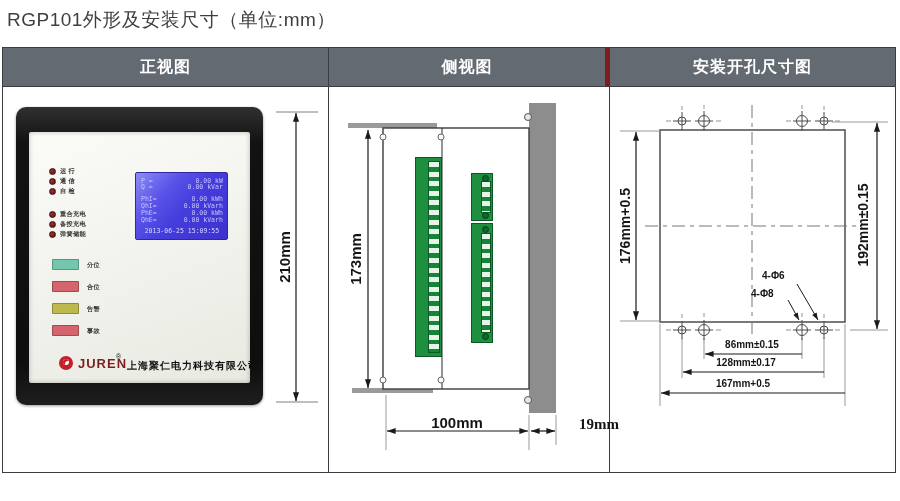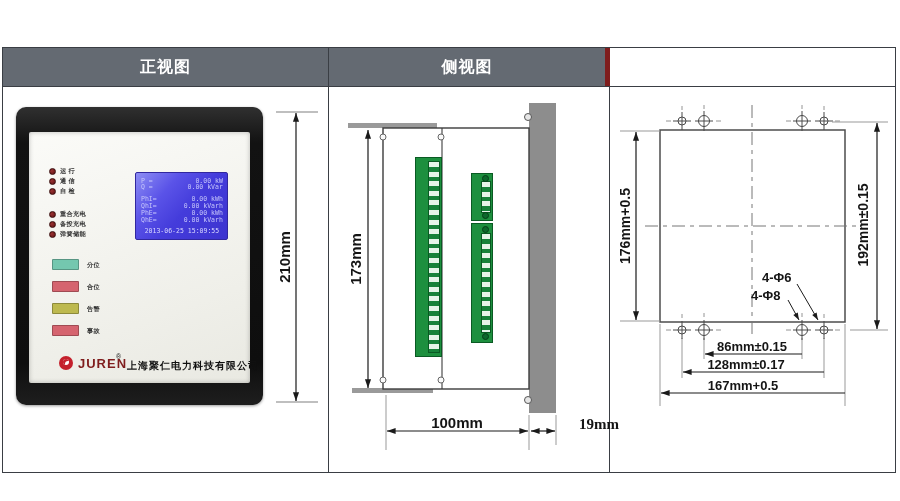--- a/index.html
+++ b/index.html
@@ -19,21 +19,21 @@
   .hc2{width:281px;border-right:5px solid #7f1d1d;}
   .hc3{flex:1;}
   .body-row{display:flex;height:385px;}
   .body-cell{box-sizing:border-box;}
   .bc1{width:326px;border-right:1px solid #3a3e44;}
   .bc2{width:281px;border-right:1px solid #3a3e44;}
   .bc3{flex:1;}
 
   
   .dim{font-size:15px;font-weight:600;color:#151515;white-space:nowrap;}
-  .dim-sm{font-size:13px;font-weight:600;color:#151515;white-space:nowrap;}
+  .dim-sm{font-size:10px;font-weight:600;color:#151515;white-space:nowrap;}
   .vrot{transform:translate(-50%,-50%) rotate(-90deg);}
   .hctr{transform:translate(-50%,0);}
 
   
   #device-frame{left:16px;top:107px;width:247px;height:298px;border-radius:10px;
      background:linear-gradient(180deg,#303030 0%,#121212 12%,#0e0e0e 86%,#1e1e1e 100%);
      box-shadow:0 1px 3px rgba(0,0,0,.4);}
   #device-face{left:29px;top:132px;width:221px;height:251px;border-radius:2px;
      background:linear-gradient(160deg,#fbfbf8 0%,#efefe9 70%,#e9e9e2 100%);
      box-shadow:inset 0 0 5px rgba(0,0,0,.25);}
@@ -83,25 +83,27 @@
      border:1px solid #0a5a23;}
   .tscrew{position:absolute;width:5px;height:5px;border-radius:50%;background:#0d682c;border:1px solid #063f18;}
 
   svg{pointer-events:none;}
 </style>
 </head>
 <body>
 
 <div id="stage">
 
+  <div class="abs" id="page-title">RGP101外形及安装尺寸（单位:mm）</div>
 
   <div class="abs" id="view-table">
     <div class="hdr-row">
       <div class="hdr-cell hc1">正视图</div>
       <div class="hdr-cell hc2">侧视图</div>
+      <div class="hdr-cell hc3">安装开孔尺寸图</div>
     </div>
     <div class="body-row">
       <div class="body-cell bc1"></div>
       <div class="body-cell bc2"></div>
       <div class="body-cell bc3"></div>
     </div>
   </div>
 
   <div class="abs" id="device-frame"></div>
   <div class="abs" id="device-face"></div>

